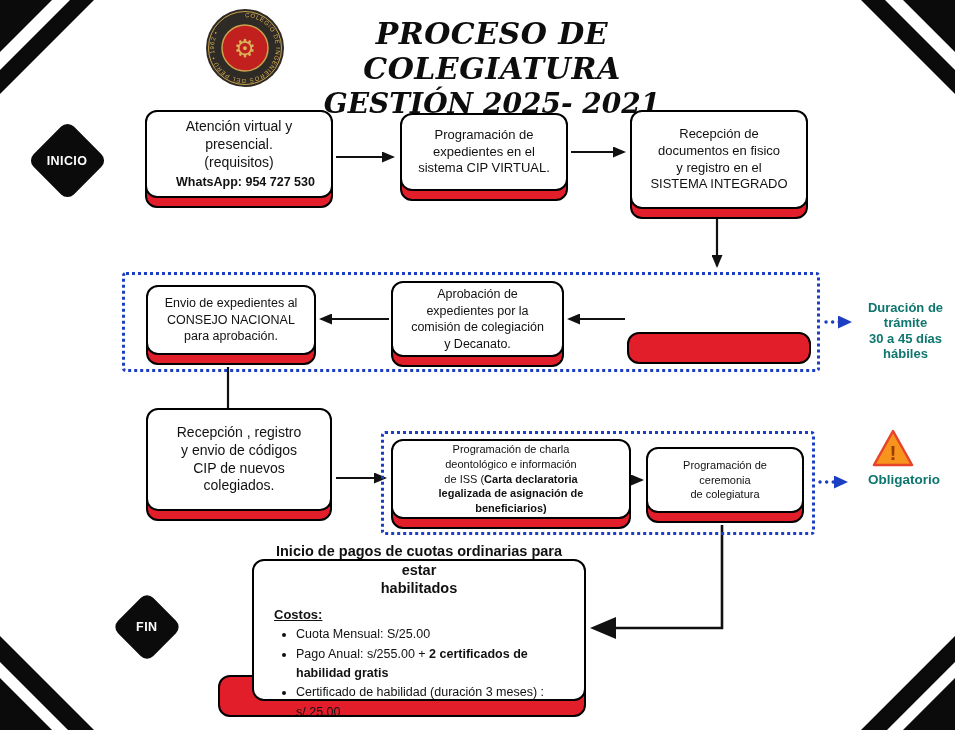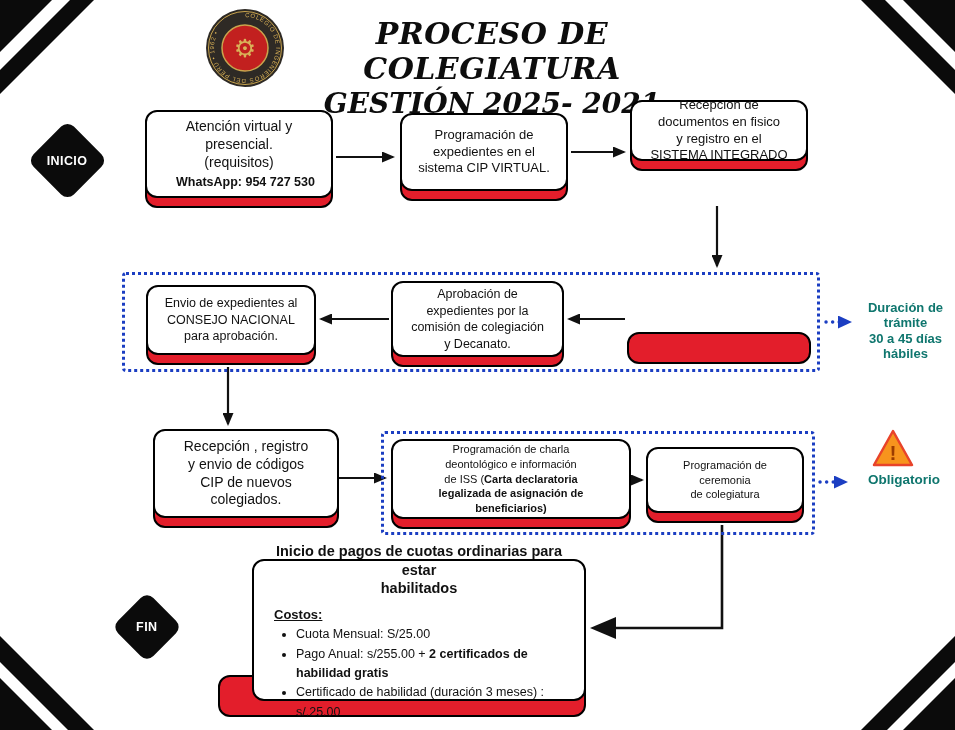--- a/index.html
+++ b/index.html
@@ -147,21 +147,21 @@
 
   <div class="node fbox" style="left:400px; top:113px; width:168px; height:88px;">
     <div class="base"></div>
     <div class="face t13">
       <div class="pre-line">Programación  de
 expedientes en el
 sistema CIP VIRTUAL.</div>
     </div>
   </div>
 
-  <div class="node fbox" style="left:630px; top:100px; width:178px; height:71px;">
+  <div class="node fbox" style="left:630px; top:110px; width:178px; height:109px;">
     <div class="base"></div>
     <div class="face t13">
       <div class="pre-line">Recepción de
 documentos en fisico
 y registro en el
 SISTEMA INTEGRADO</div>
     </div>
   </div>
 
   <div class="dotted-rect" style="left:122px; top:272px; width:698px; height:100px;"></div>
@@ -187,21 +187,21 @@
 CONSEJO NACIONAL
 para aprobación.</div>
     </div>
   </div>
 
   <div class="blue-note pre-line" style="left:856px; top:300px; width:99px;">Duración de
 trámite
 30 a 45 días
 hábiles</div>
 
-  <div class="node fbox" style="left:146px; top:429px; width:186px; height:99px;margin-left:7px;">
+  <div class="node fbox" style="left:146px; top:408px; width:186px; height:113px;">
     <div class="base"></div>
     <div class="face t14">
       <div class="pre-line">Recepción , registro
 y envio de códigos
 CIP de nuevos
 colegiados.</div>
     </div>
   </div>
 
   <div class="dotted-rect" style="left:381px; top:431px; width:434px; height:104px;"></div>

